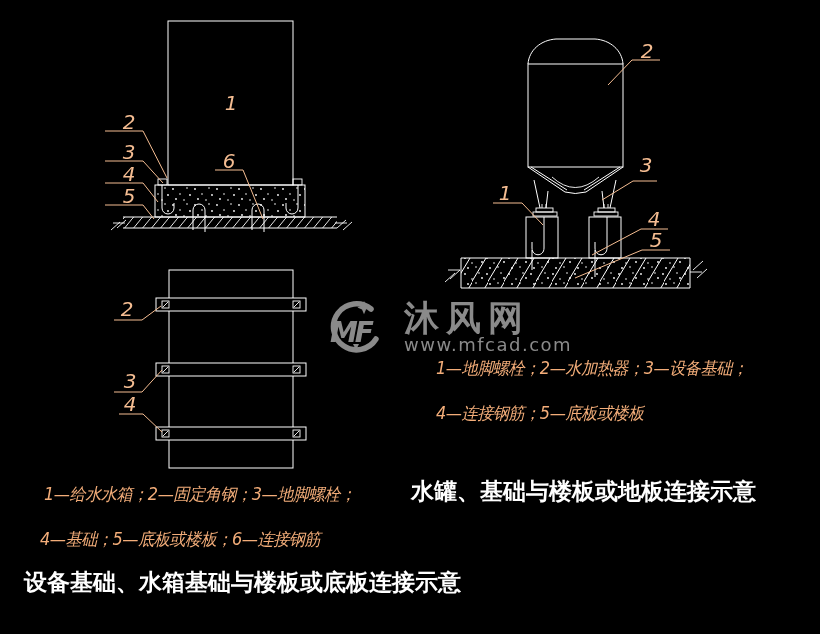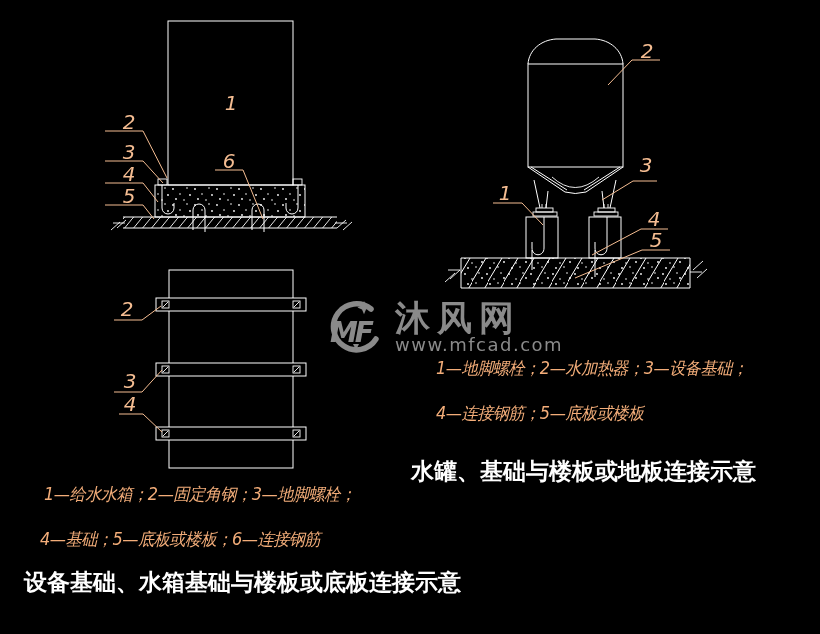--- a/index.html
+++ b/index.html
@@ -12,21 +12,21 @@
   .co-ln{stroke:#f5bd92;stroke-width:1;fill:none;}
   .co{font-family:"DejaVu Sans",sans-serif;font-style:italic;font-size:20px;
       fill:#f5bd92;text-anchor:middle;}
   .legend{position:absolute;color:#f3ad79;font-size:17px;font-style:italic;
           letter-spacing:-0.5px;white-space:nowrap;transform:scaleX(0.95);
           transform-origin:left center;}
   .fig-title{position:absolute;color:#ffffff;font-weight:bold;font-size:23px;
              white-space:nowrap;letter-spacing:0px;}
   .watermark{position:absolute;left:323px;top:300px;display:flex;align-items:flex-start;
              color:#8a8a8a;}
-  .wm-text{margin-left:12px;}
+  .wm-text{margin-left:21px;}
   .wm-name{font-size:35px;font-weight:bold;letter-spacing:7px;line-height:36px;}
   .wm-url{font-size:18px;font-weight:normal;letter-spacing:1.5px;line-height:15px;margin-top:1px;}
 </style>
 </head>
 <body>
 
 <div class="page">
 
   <svg class="fig" style="left:105px;top:10px;" width="250" height="230" viewBox="0 0 250 230">
     <defs>
@@ -183,19 +183,19 @@
       <path d="M30,44 l3,6 3,-6 z" fill="#8a8a8a"></path>
     </svg>
     <div class="wm-text">
       <div class="wm-name">沐风网</div>
       <div class="wm-url">www.mfcad.com</div>
     </div>
   </div>
 
   <div class="legend" style="left:436px;top:357px;">1—地脚螺栓；2—水加热器；3—设备基础；</div>
   <div class="legend" style="left:436px;top:402px;">4—连接钢筋；5—底板或楼板</div>
-  <div class="fig-title" style="left:411px;top:456px;">水罐、基础与楼板或地板连接示意</div>
+  <div class="fig-title" style="left:411px;top:476px;">水罐、基础与楼板或地板连接示意</div>
 
   <div class="legend" style="left:44px;top:483px;">1—给水水箱；2—固定角钢；3—地脚螺栓；</div>
   <div class="legend" style="left:40px;top:528px;">4—基础；5—底板或楼板；6—连接钢筋</div>
   <div class="fig-title" style="left:24px;top:567px;">设备基础、水箱基础与楼板或底板连接示意</div>
 
 </div>
 
 </body></html>

